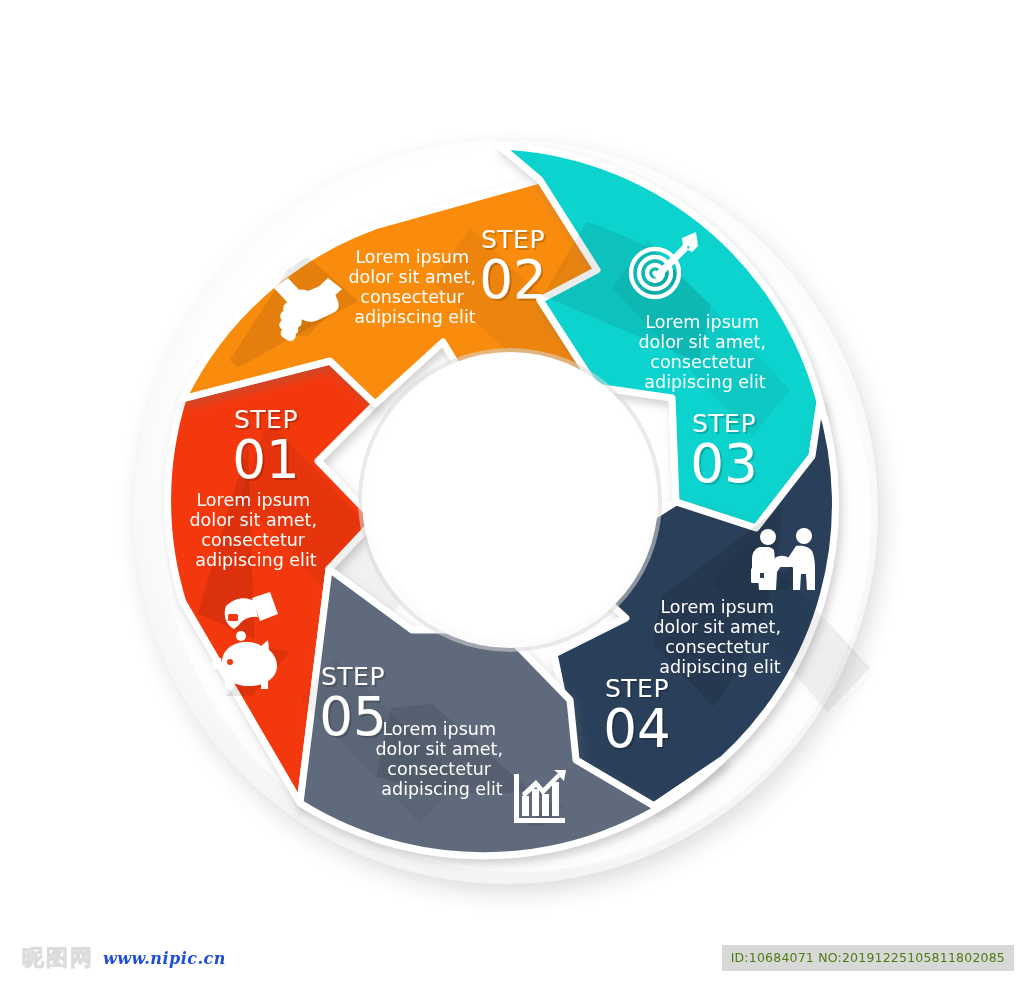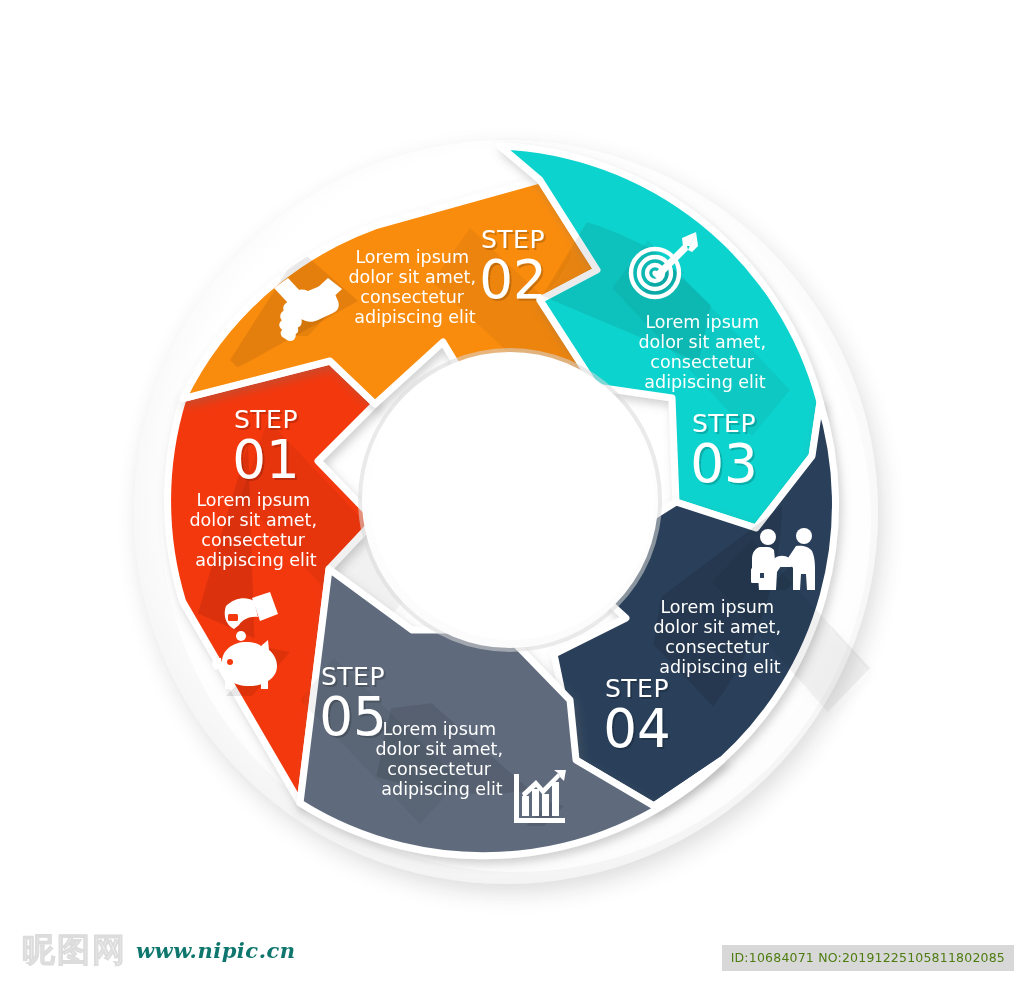--- a/index.html
+++ b/index.html
@@ -46,33 +46,33 @@
     position: absolute;
     left: 22px;
     bottom: 16px;
     display: flex;
     align-items: center;
     gap: 9px;
     user-select: none;
   }
   #wm-cn {
     font-family: Liberation Serif, serif;
-    font-size: 33px;
+    font-size: 22px;
     font-weight: bold;
     color: #ffffff;
     -webkit-text-stroke: 1px #dcdcdc;
     text-shadow: 0 0 0 #dcdcdc;
     letter-spacing: 2px;
   }
   #wm-url {
     font-family: "DejaVu Serif", "Liberation Serif", serif;
     font-style: italic;
-    font-size: 21px;
+    font-size: 16px;
     font-weight: bold;
-    color: #0f766e;
+    color: #1d4ed8;
     letter-spacing: 0.5px;
   }
   #footer-id {
     position: absolute;
     right: 10px;
     bottom: 18px;
     background: #d8d8d8;
     color: #4d7c0f;
     font-family: "DejaVu Sans", "Liberation Sans", sans-serif;
     font-size: 12.5px;

